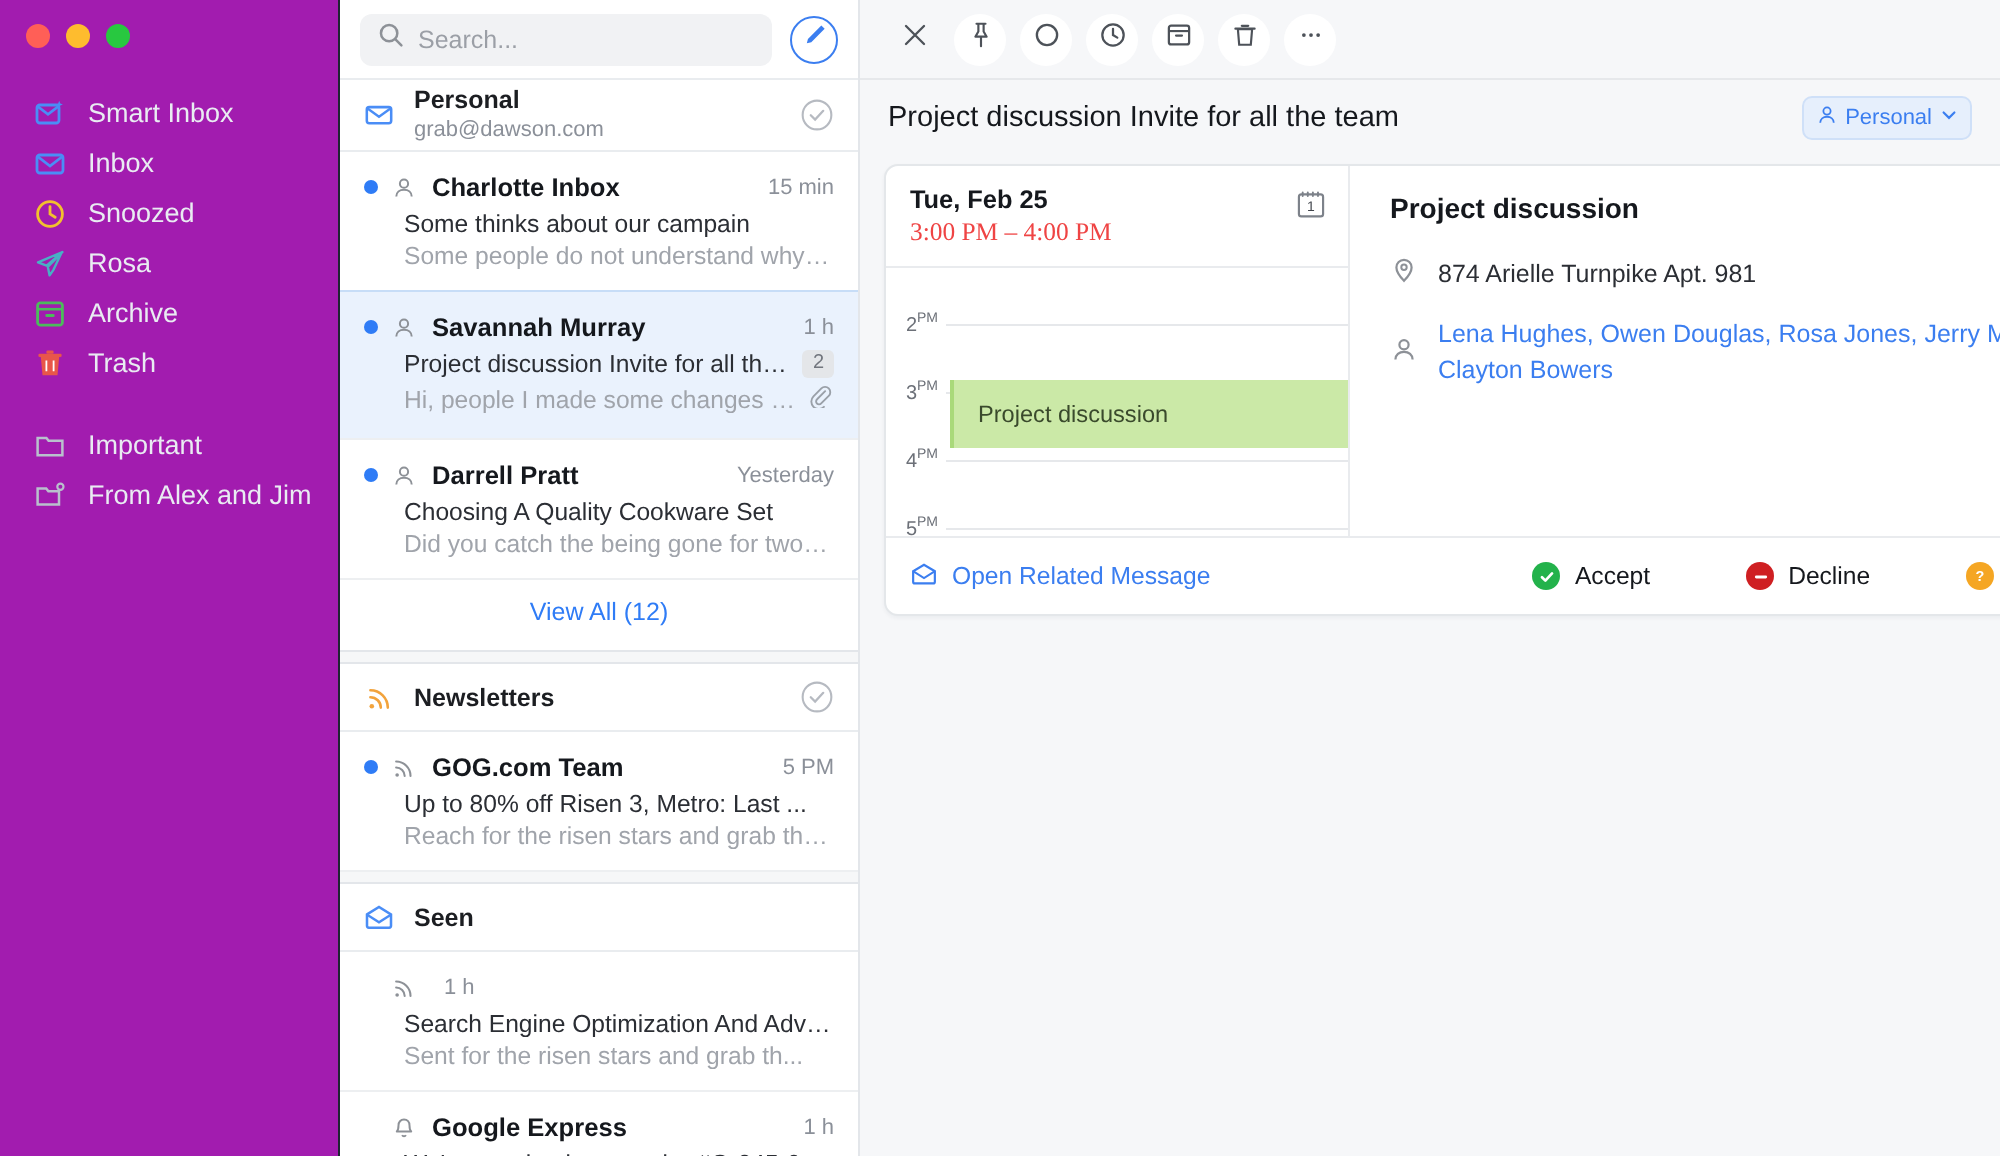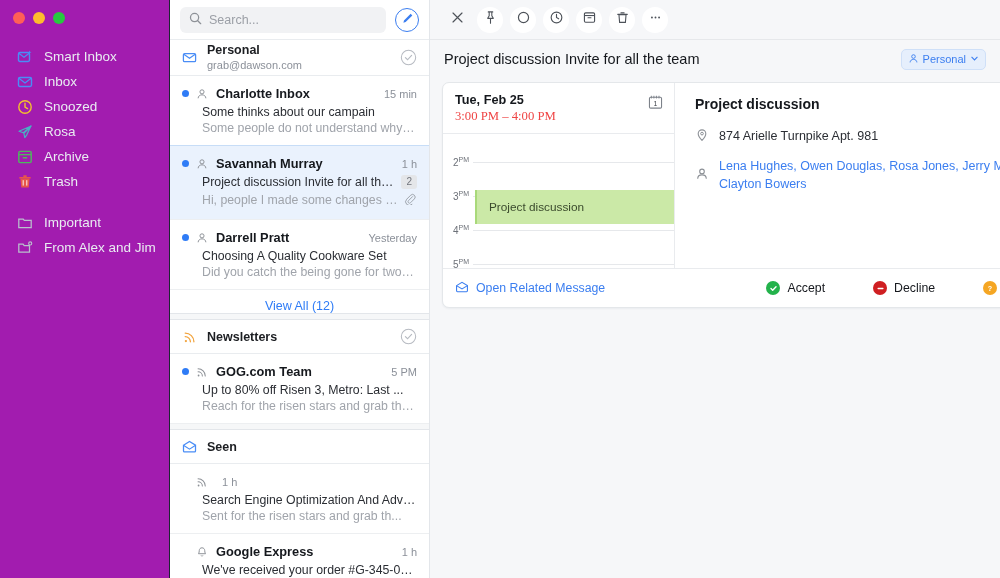--- a/index.html
+++ b/index.html
@@ -104,21 +104,21 @@
     font-size: 10px; color: #72767e; background: #e4e6e9;
     border-radius: 3px; padding: 1px 5px; line-height: 12px; flex: 0 0 auto;
   }
   .msg-row3 { display: flex; align-items: center; gap: 6px; margin-top: 2px; padding-left: 20px; }
   .preview { font-size: 12.3px; color: #a0a4ab; flex: 1;
     white-space: nowrap; overflow: hidden; text-overflow: ellipsis; }
   .clip { width: 13px; flex: 0 0 13px; }
 
   .view-all {
     text-align: center; font-size: 12.5px; color: #2f7cf6;
-    padding: 9px 0 0 0; border-bottom: 1px solid #e3e6ea;
+    padding: 9px 0 12px 0; border-bottom: 1px solid #e3e6ea;
     cursor: pointer;
   }
   .spacer-gap { height: 6px; background: #f6f7f8; border-bottom: 1px solid #e3e6ea; }
 
   
   .main {
     flex: 1; height: 578px; background: #f6f7f9;
     display: flex; flex-direction: column; overflow: hidden;
   }
   .toolbar {

